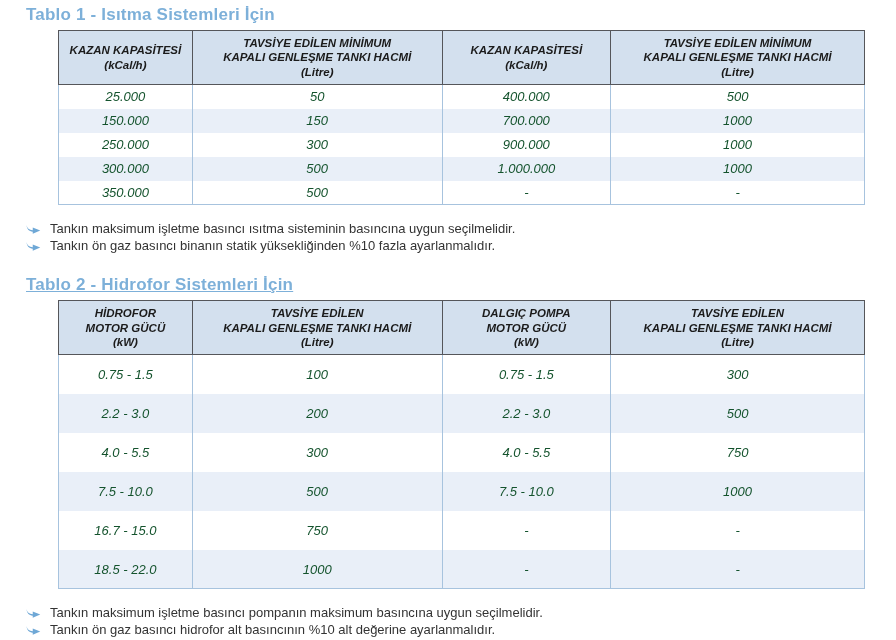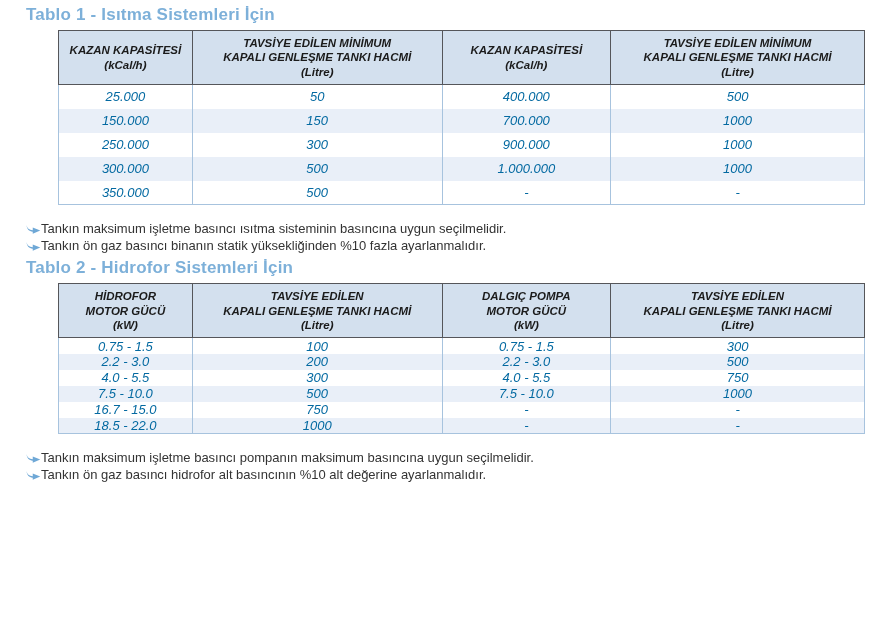--- a/index.html
+++ b/index.html
@@ -15,52 +15,52 @@
   html,body{margin:0;padding:0;}
   body{
     width:896px;height:640px;background:#ffffff;overflow:hidden;
     font-family:"Liberation Sans","DejaVu Sans",sans-serif;color:var(--text);
   }
   .page{padding:5px 26px 0 26px;}
   .table-title{
     font-size:17px;font-weight:bold;color:var(--title);
     margin:0 0 5px 0;letter-spacing:.2px;
   }
-  .section-2 .table-title{margin-top:4px;}
+  .section-2 .table-title{margin-top:21px;text-decoration:underline;}
   table.data-table{
     border-collapse:collapse;table-layout:fixed;
     width:807px;margin-left:32px;font-style:italic;
   }
   table.data-table col.c1{width:16.6%;}
   table.data-table col.c2{width:31.0%;}
   table.data-table col.c3{width:20.9%;}
   table.data-table col.c4{width:31.5%;}
   table.data-table th{
     background:var(--header-bg);
     border:1px solid var(--header-border);
     font-size:11.5px;font-weight:bold;color:#1b1b1b;
     text-align:center;vertical-align:middle;
     padding:5px 6px;height:49px;line-height:1.25;
     white-space:pre-line;
   }
   table.data-table td{
     border-left:1px solid var(--body-border);
     border-right:1px solid var(--body-border);
     text-align:center;vertical-align:middle;
-    font-size:13px;color:#0369a1;padding:0 18px;
+    font-size:13px;color:#14532d;padding:0 18px;
   }
   table.t1 td{height:24px;}
-  table.t2 td{height:16px;}
+  table.t2 td{height:39px;}
   table.data-table tbody tr:nth-child(even){background:var(--row-alt-bg);}
   table.data-table tbody tr:last-child td{border-bottom:1px solid var(--body-border);}
   ul.notes{
     list-style:none;margin:15px 0 0 0;padding:0;
   }
   ul.notes li{
-    display:flex;align-items:center;gap:0;
+    display:flex;align-items:center;gap:9px;
     font-size:13px;color:#333;line-height:17px;
   }
   .note-arrow{display:inline-flex;flex:0 0 auto;margin-top:1px;}
   .note-arrow svg path{fill:var(--note-arrow);}
 </style>
 </head>
 <body>
 
 <div class="page">
 

